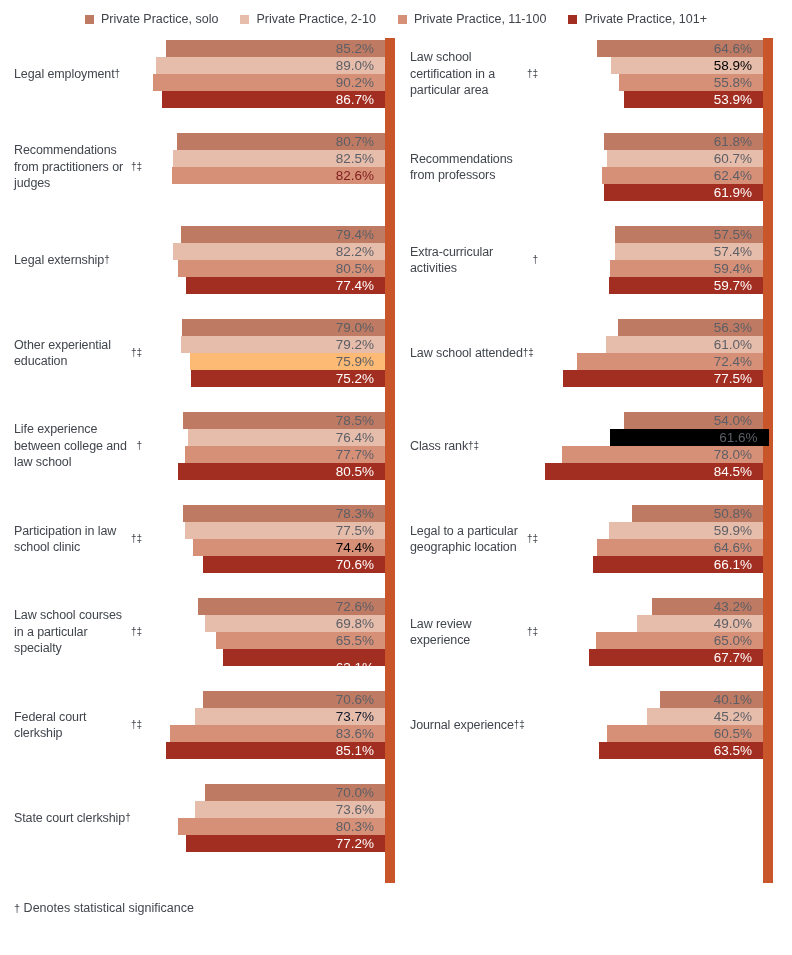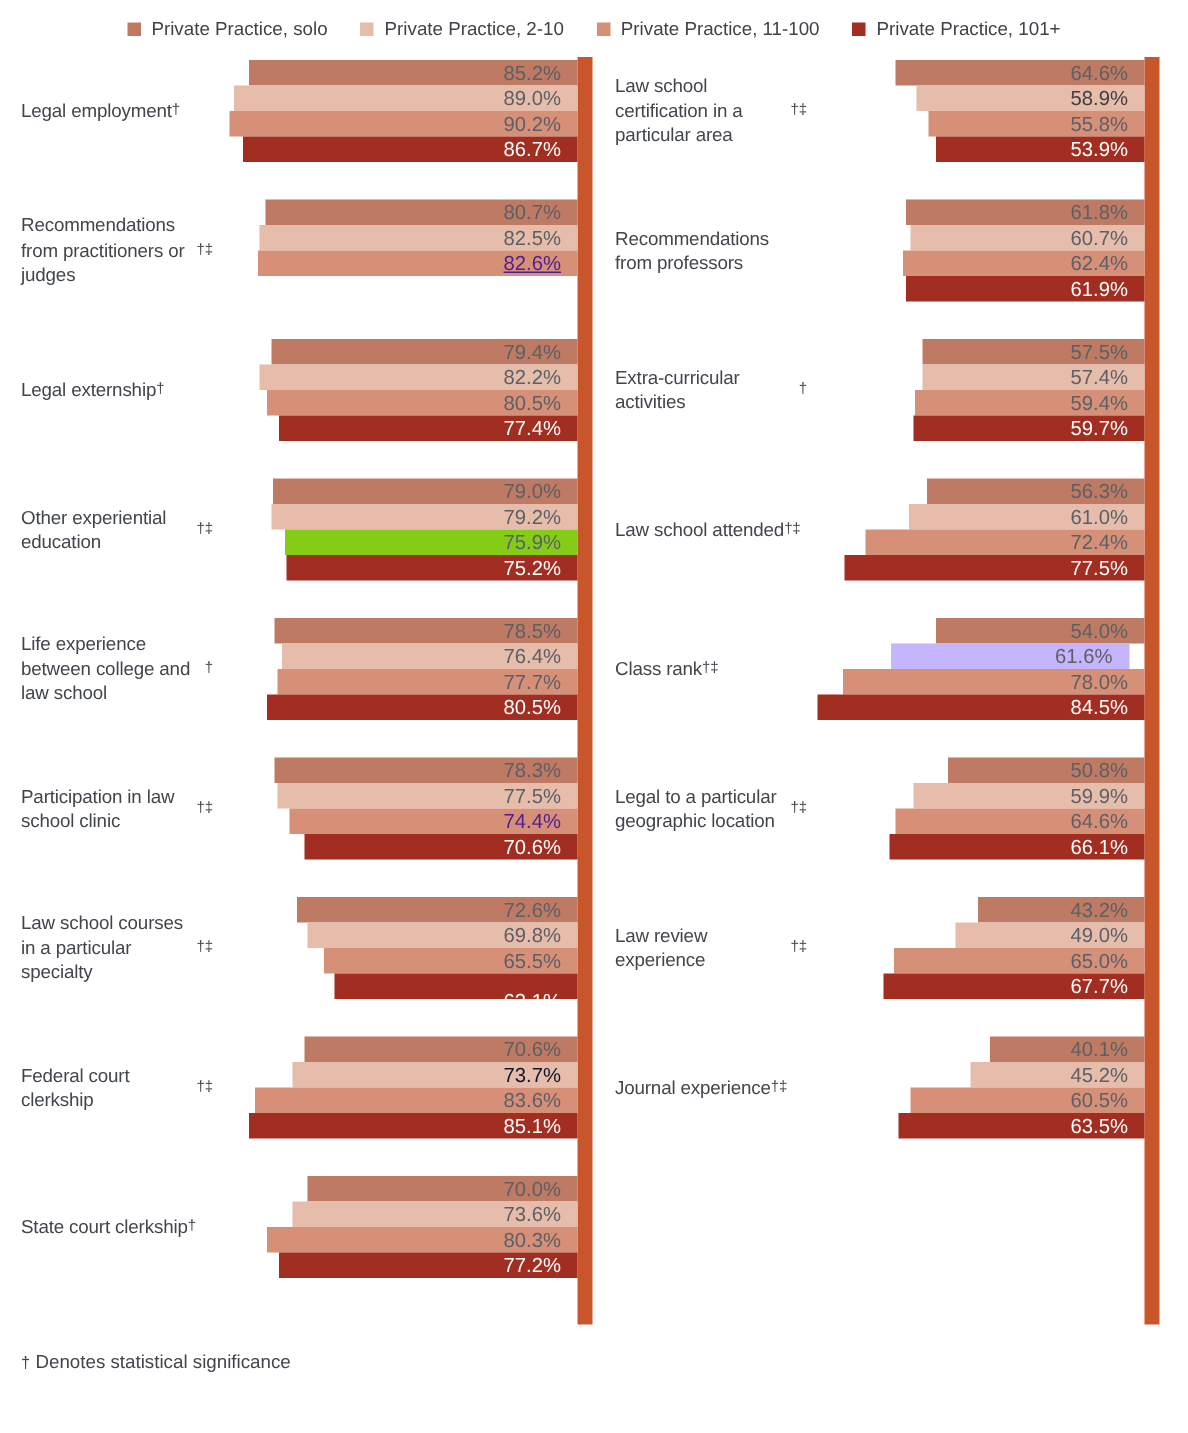--- a/index.html
+++ b/index.html
@@ -180,21 +180,21 @@
           <span class="sig">†‡</span>
         </div>
         <div class="bars">
           <div class="bar-row i0" style="left: 177.197px; width: 207.803px; background: rgb(190, 122, 99);">
             <span class="bar-value" style="color: rgb(92, 95, 102);">80.7%</span>
           </div>
           <div class="bar-row i1" style="left: 172.562px; width: 212.438px; background: rgb(230, 188, 171);">
             <span class="bar-value" style="color: rgb(92, 95, 102);">82.5%</span>
           </div>
           <div class="bar-row i2" style="left: 172.305px; width: 212.695px; background: rgb(214, 144, 120);">
-            <span class="bar-value" style="color: #4c1d95; text-decoration: underline;">82.6%</span>
+            <span class="bar-value" style="color: #7f1d1d;">82.6%</span>
           </div>
         </div>
       </div>
       <div class="group" style="top: 188px;">
         <div class="group-label">
           <span>Legal externship </span>
           <span class="sig">†</span>
         </div>
         <div class="bars">
           <div class="bar-row i0" style="left: 180.545px; width: 204.455px; background: rgb(190, 122, 99);">
@@ -216,21 +216,21 @@
           <span>Other experiential education </span>
           <span class="sig">†‡</span>
         </div>
         <div class="bars">
           <div class="bar-row i0" style="left: 181.575px; width: 203.425px; background: rgb(190, 122, 99);">
             <span class="bar-value" style="color: rgb(92, 95, 102);">79.0%</span>
           </div>
           <div class="bar-row i1" style="left: 181.06px; width: 203.94px; background: rgb(230, 188, 171);">
             <span class="bar-value" style="color: rgb(92, 95, 102);">79.2%</span>
           </div>
-          <div class="bar-row i2" style="left: 189.557px; width: 195.442px; background: #84cc16;">
+          <div class="bar-row i2" style="left: 189.557px; width: 195.442px; background: #fdba74;">
             <span class="bar-value" style="color: rgb(92, 95, 102);">75.9%</span>
           </div>
           <div class="bar-row i3" style="left: 191.36px; width: 193.64px; background: rgb(162, 45, 33);">
             <span class="bar-value" style="color: rgb(255, 255, 255);">75.2%</span>
           </div>
         </div>
       </div>
       <div class="group" style="top: 374px;">
         <div class="group-label">
           <span>Life experience between college and law school </span>
@@ -257,21 +257,21 @@
           <span class="sig">†‡</span>
         </div>
         <div class="bars">
           <div class="bar-row i0" style="left: 183.377px; width: 201.623px; background: rgb(190, 122, 99);">
             <span class="bar-value" style="color: rgb(92, 95, 102);">78.3%</span>
           </div>
           <div class="bar-row i1" style="left: 185.438px; width: 199.562px; background: rgb(230, 188, 171);">
             <span class="bar-value" style="color: rgb(92, 95, 102);">77.5%</span>
           </div>
           <div class="bar-row i2" style="left: 193.42px; width: 191.58px; background: rgb(214, 144, 120);">
-            <span class="bar-value" style="color: #4c1d95;">74.4%</span>
+            <span class="bar-value" style="color: #000000;">74.4%</span>
           </div>
           <div class="bar-row i3" style="left: 203.205px; width: 181.795px; background: rgb(162, 45, 33);">
             <span class="bar-value" style="color: rgb(255, 255, 255);">70.6%</span>
           </div>
         </div>
       </div>
       <div class="group" style="top: 560px;">
         <div class="group-label">
           <span>Law school courses in a particular specialty </span>
           <span class="sig">†‡</span>
@@ -337,21 +337,21 @@
   <div class="group" style="top: 2px;">
         <div class="group-label">
           <span>Law school certification in a particular area </span>
           <span class="sig">†‡</span>
         </div>
         <div class="bars">
           <div class="bar-row i0" style="left: 200.655px; width: 166.345px; background: rgb(190, 122, 99);">
             <span class="bar-value" style="color: rgb(92, 95, 102);">64.6%</span>
           </div>
           <div class="bar-row i1" style="left: 215.332px; width: 151.667px; background: rgb(230, 188, 171);">
-            <span class="bar-value" style="color: #404040;">58.9%</span>
+            <span class="bar-value" style="color: #000000;">58.9%</span>
           </div>
           <div class="bar-row i2" style="left: 223.315px; width: 143.685px; background: rgb(214, 144, 120);">
             <span class="bar-value" style="color: rgb(92, 95, 102);">55.8%</span>
           </div>
           <div class="bar-row i3" style="left: 228.207px; width: 138.792px; background: rgb(162, 45, 33);">
             <span class="bar-value" style="color: rgb(255, 255, 255);">53.9%</span>
           </div>
         </div>
       </div>
       <div class="group" style="top: 95px;">
@@ -415,21 +415,21 @@
       </div>
       <div class="group" style="top: 374px;">
         <div class="group-label">
           <span>Class rank </span>
           <span class="sig">†‡</span>
         </div>
         <div class="bars">
           <div class="bar-row i0" style="left: 227.95px; width: 139.05px; background: rgb(190, 122, 99);">
             <span class="bar-value" style="color: rgb(92, 95, 102);">54.0%</span>
           </div>
-          <div class="bar-row i1" style="left: 198px; width: 158.62px; background: #c4b5fd;">
+          <div class="bar-row i1" style="left: 214px; width: 158.62px; background: #000000;">
             <span class="bar-value" style="color: rgb(92, 95, 102);">61.6%</span>
           </div>
           <div class="bar-row i2" style="left: 166.15px; width: 200.85px; background: rgb(214, 144, 120);">
             <span class="bar-value" style="color: rgb(92, 95, 102);">78.0%</span>
           </div>
           <div class="bar-row i3" style="left: 149.412px; width: 217.588px; background: rgb(162, 45, 33);">
             <span class="bar-value" style="color: rgb(255, 255, 255);">84.5%</span>
           </div>
         </div>
       </div>

